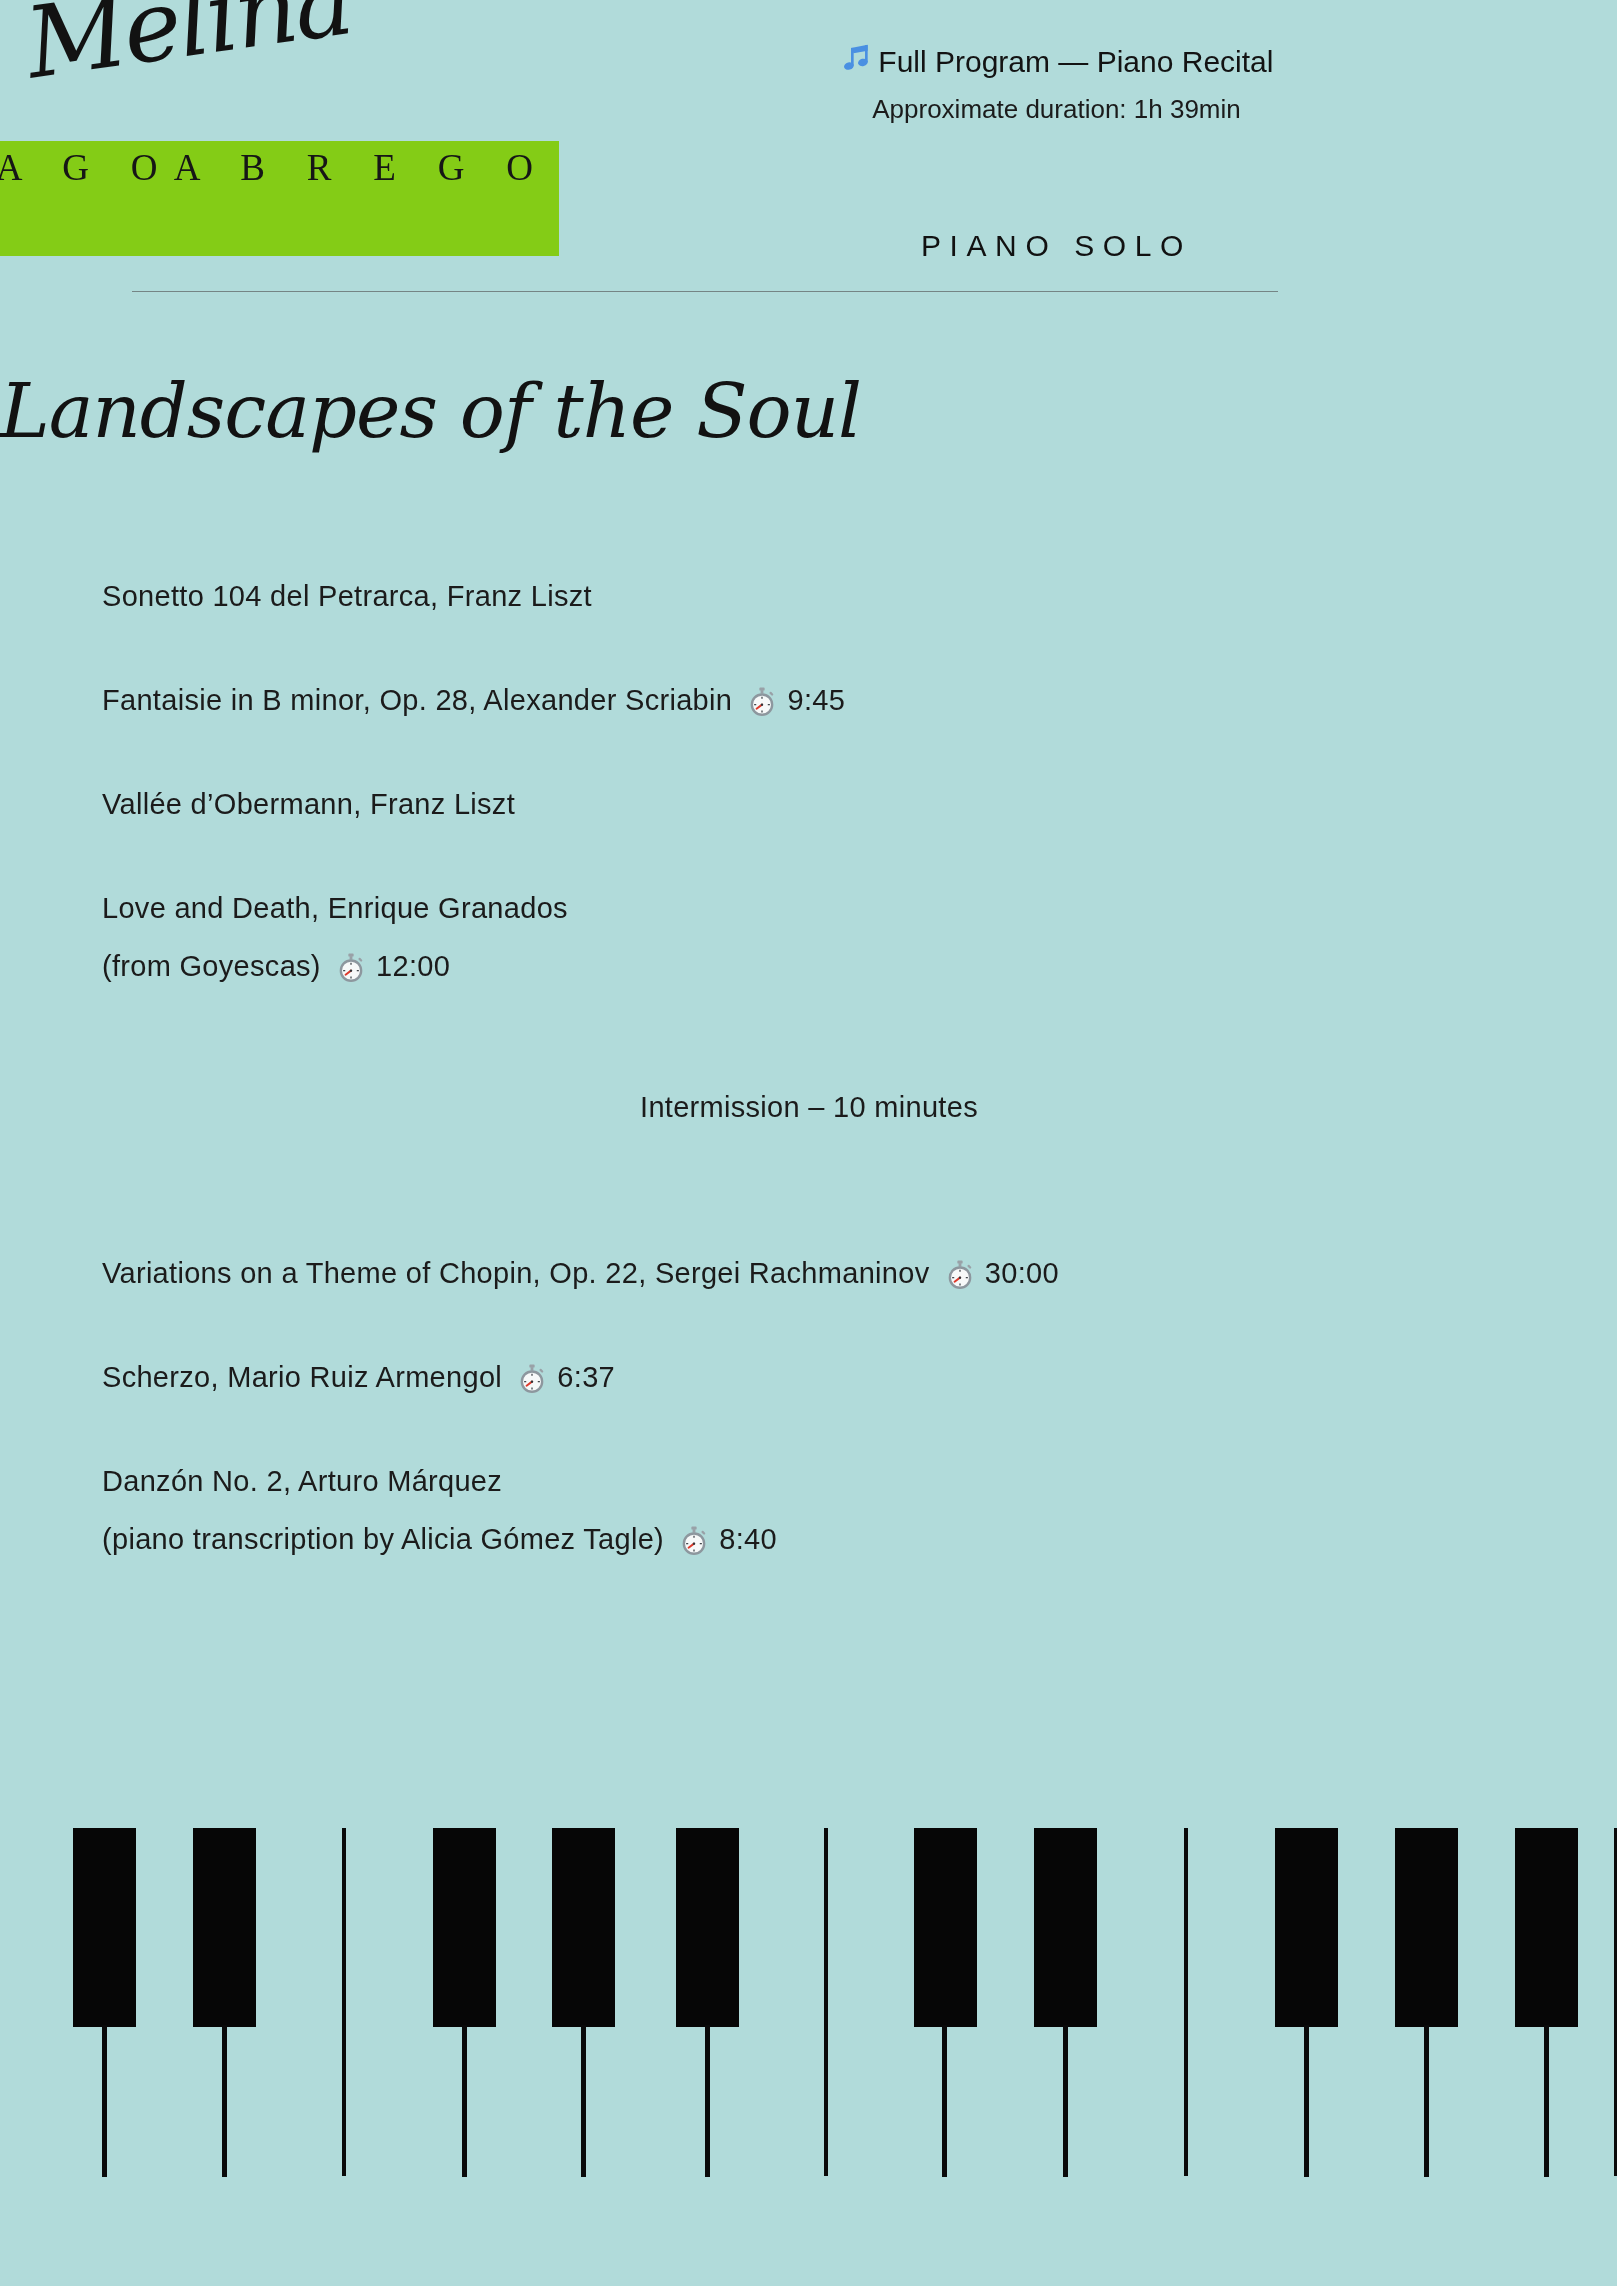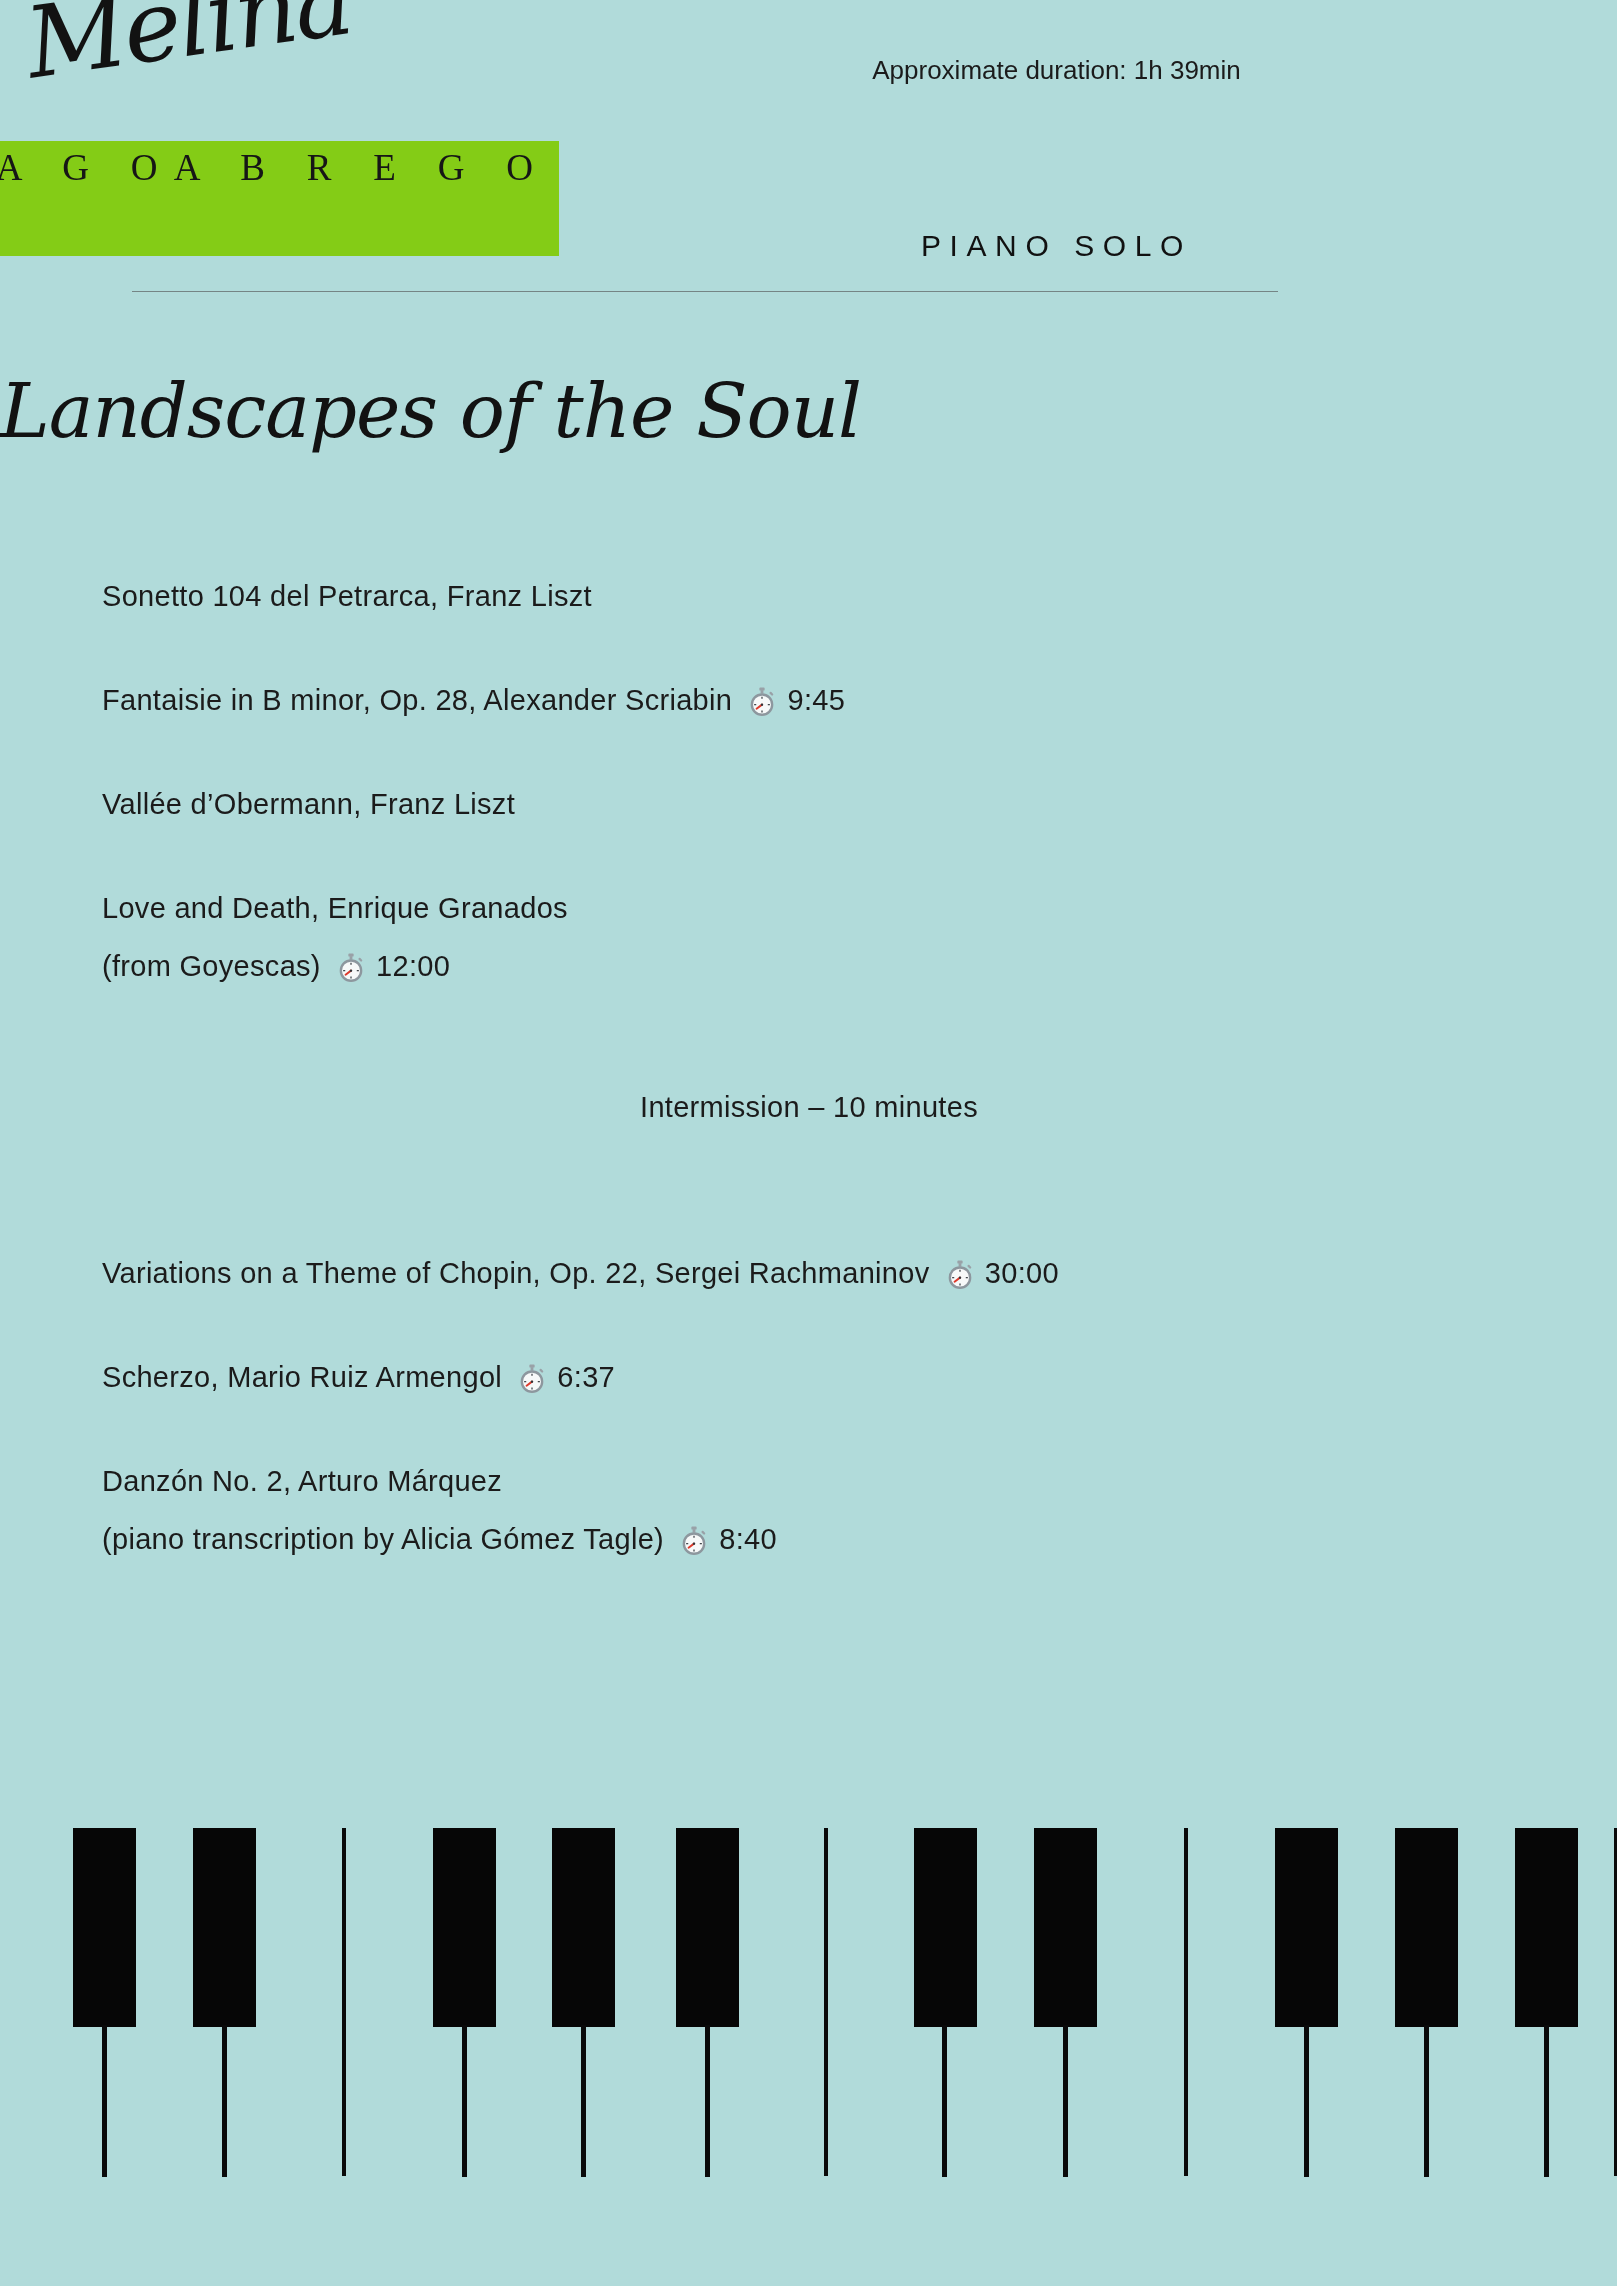--- a/index.html
+++ b/index.html
@@ -80,20 +80,34 @@
 </head>
 <body>
 
 <div class="brand-script">Melina</div>
 <div class="brand-box">
   <div class="surname">S A N T I A G O</div>
   <div class="surname">A B R E G O</div>
 </div>
 
 <div class="header-right">
+  <div class="header-line1">
+    <span>
+      <svg width="33" height="32" viewBox="0 0 36 34" aria-hidden="true">
+        <g fill="#4a90e2">
+          <path d="M12 6 L30.2 2.6 L30.2 9.2 L14.8 11.9 Z"></path>
+          <rect x="12" y="6" width="2.9" height="19.5"></rect>
+          <rect x="27.3" y="3" width="2.9" height="18.5"></rect>
+          <ellipse cx="9.7" cy="25.8" rx="5.4" ry="4" transform="rotate(-14 9.7 25.8)"></ellipse>
+          <ellipse cx="25" cy="21.8" rx="5.4" ry="4" transform="rotate(-14 25 21.8)"></ellipse>
+        </g>
+      </svg>
+    </span>
+    <span>Full Program — Piano Recital</span>
+  </div>
   <div class="header-line2">Approximate duration: 1h 39min</div>
 </div>
 <div class="piano-solo">PIANO SOLO</div>
 
 <div class="divider"></div>
 
 <div class="recital-title">Landscapes of the Soul</div>
 
 <div class="program-list">
   <div id="first-half">

